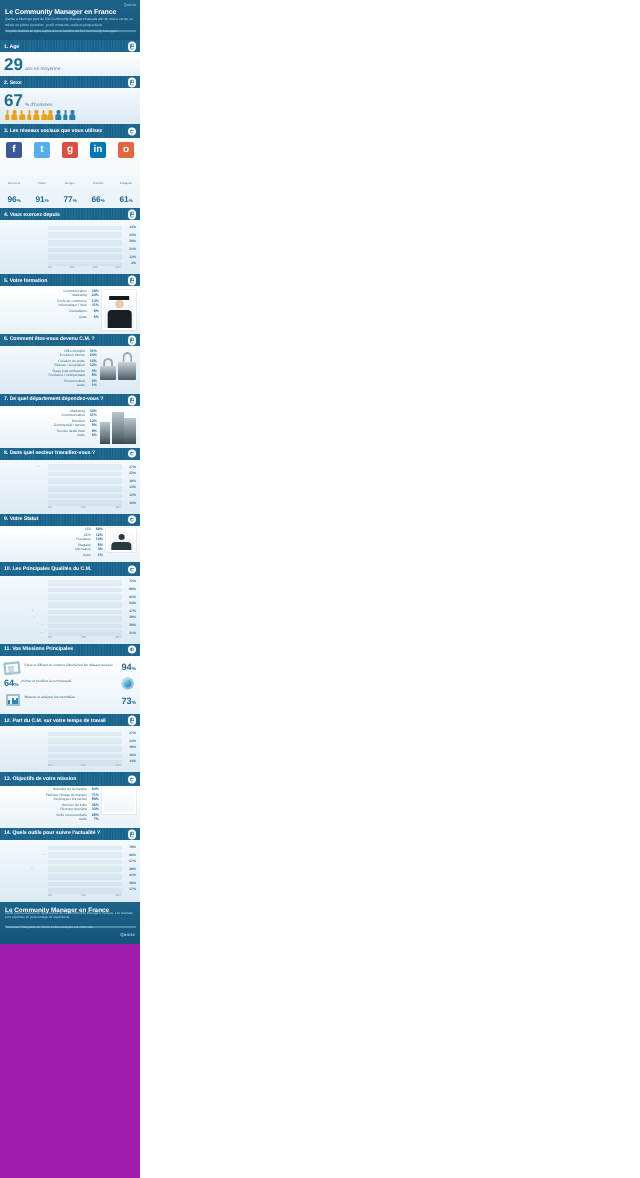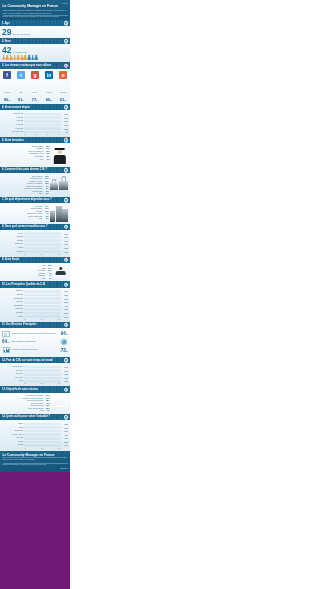--- a/index.html
+++ b/index.html
@@ -6,21 +6,21 @@
   * { margin:0; padding:0; box-sizing:border-box; }
   html, body {
     width:70px; height:589px;
     background:#ffffff;
     font-family:"Liberation Sans", sans-serif;
     overflow:hidden;
   }
   #page {
     width:70px; height:589px;
     position:relative;
-    background:#701a75;
+    background:#a21caf;
   }
 
   
   .top-header {
     background:#1b5f86;
     background-image:linear-gradient(#1d6389,#17567b);
     padding:1.5px 2px 2px 2.5px;
     position:relative;
   }
   .logo-top {
@@ -268,21 +268,21 @@
           <span class="sec-title">2. Sexe</span>
           <span class="badge">
             <svg viewBox="0 0 10 10">
               <circle cx="5" cy="3" r="1.8" fill="#fff"></circle>
               <path d="M1.4 9.2c0-2 1.6-3.4 3.6-3.4s3.6 1.4 3.6 3.4z" fill="#fff"></path>
             </svg>
           </span>
         </div>
         <div class="sec-body alt">
           <div class="bigrow">
-            <span class="num">42</span>
+            <span class="num">67</span>
             <span class="unit">% d'hommes</span>
           </div>
           <div class="people">
             <span class="person m">
               <span class="head"></span>
               <span class="body"></span>
             </span>
             <span class="person m">
               <span class="head"></span>
               <span class="body"></span>

